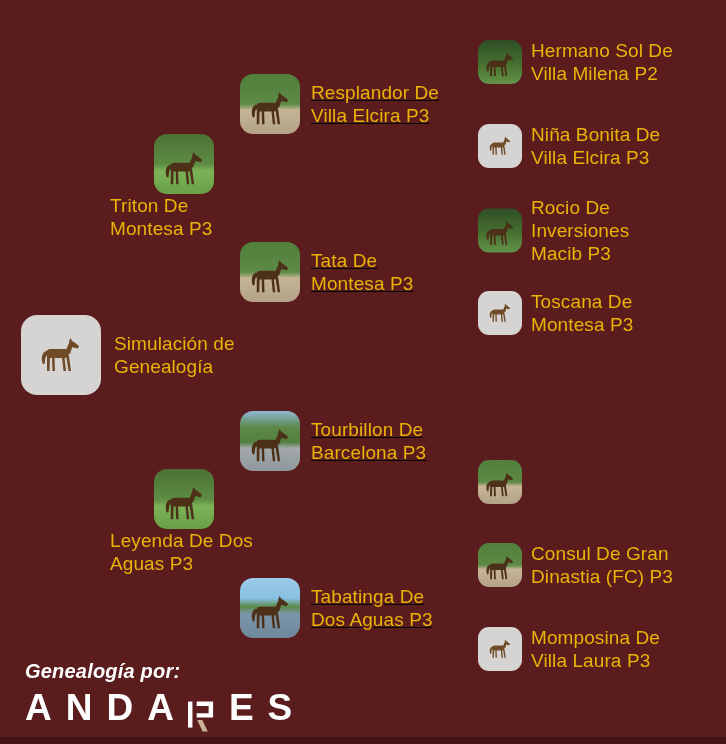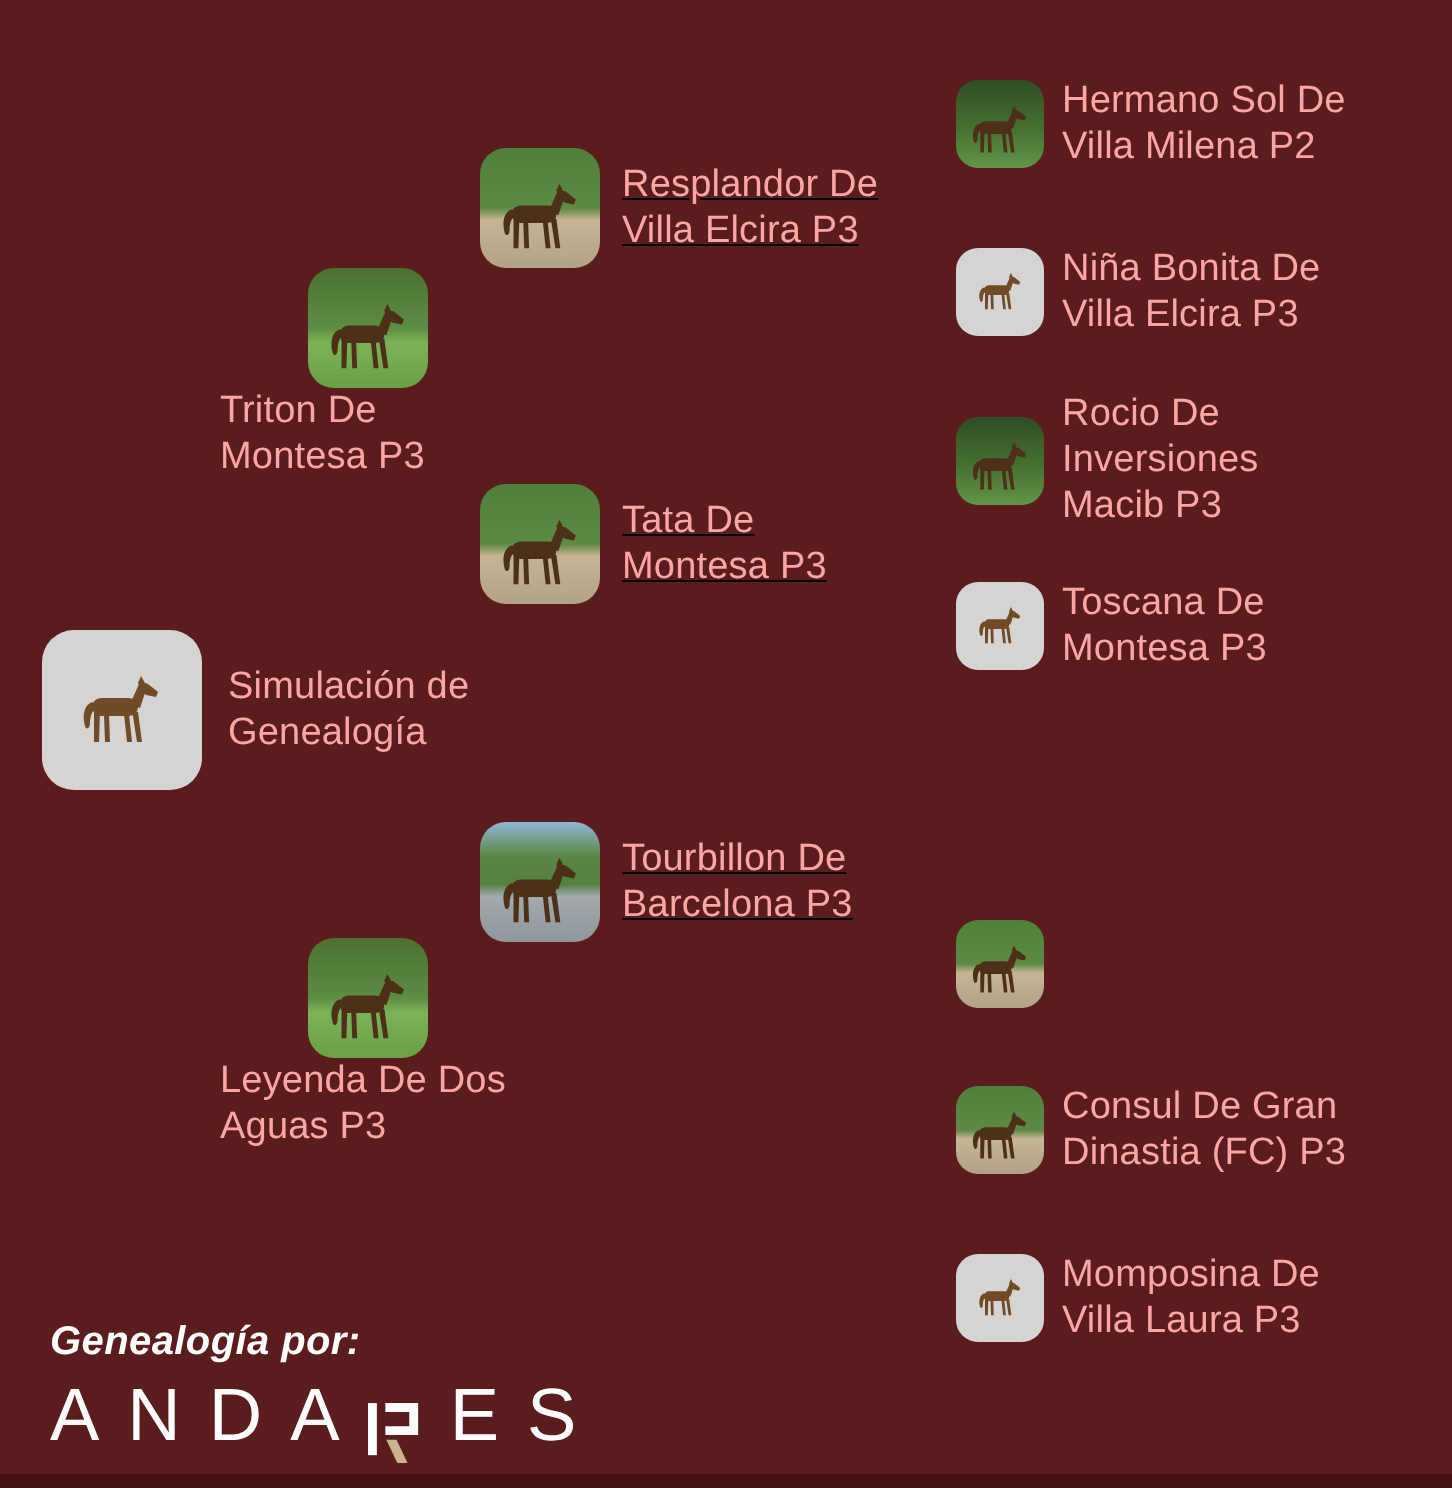--- a/index.html
+++ b/index.html
@@ -12,21 +12,21 @@
   .stage{position:absolute;inset:0;width:726px;height:744px;}
 
   
   .node{
     position:absolute;
     display:flex;align-items:center;
     transform:translateY(-50%);
     cursor:pointer;
   }
   .label{
-    color:#fca5a5;
+    color:#eab308;
     font-size:19px;line-height:23px;
     white-space:pre-line;
     letter-spacing:.1px;
   }
   .thumb{
     flex:none;position:relative;overflow:hidden;
     display:flex;align-items:center;justify-content:center;
   }
   .thumb svg{display:block;}
 
@@ -49,21 +49,21 @@
   .p-dark{background:linear-gradient(180deg,#2f4d26 0%,#46702f 55%,#63944a 100%);}
 
   
   .footer{position:absolute;left:25px;top:659px;color:#ffffff;}
   .tagline{
     font-style:italic;font-weight:600;
     font-size:20px;line-height:24px;letter-spacing:.2px;
   }
   .brand{
     margin-top:5px;
-    font-size:37px;line-height:40px;font-weight:400;
+    font-size:37px;line-height:40px;font-weight:700;
     letter-spacing:14px;
     display:flex;align-items:flex-start;color:#fdfdfd;
   }
   .brand .r-glyph{width:27px;height:31px;align-self:flex-end;margin:0 14px -4px 0;}
 
   .bottom-strip{
     position:absolute;left:0;bottom:0;width:726px;height:7px;
     background:#451313;
   }
 </style>
@@ -135,20 +135,29 @@
   </div>
   <div class="node g3" style="top:441px">
     <span class="thumb photo p-pave">
       <svg viewBox="0 0 96 72">
           <use href="#horse"></use>
         </svg>
     </span>
     <span class="label">Tourbillon De
 Barcelona P3</span>
   </div>
+  <div class="node g3" style="top:608px">
+    <span class="thumb photo p-rider">
+      <svg viewBox="0 0 96 72">
+          <use href="#horse"></use>
+        </svg>
+    </span>
+    <span class="label">Tabatinga De
+Dos Aguas P3</span>
+  </div>
 
   <div class="node g4" style="top:62px">
     <span class="thumb photo p-dark">
       <svg viewBox="0 0 96 72">
           <use href="#horse"></use>
         </svg>
     </span>
     <span class="label">Hermano Sol De
 Villa Milena P2</span>
   </div>

